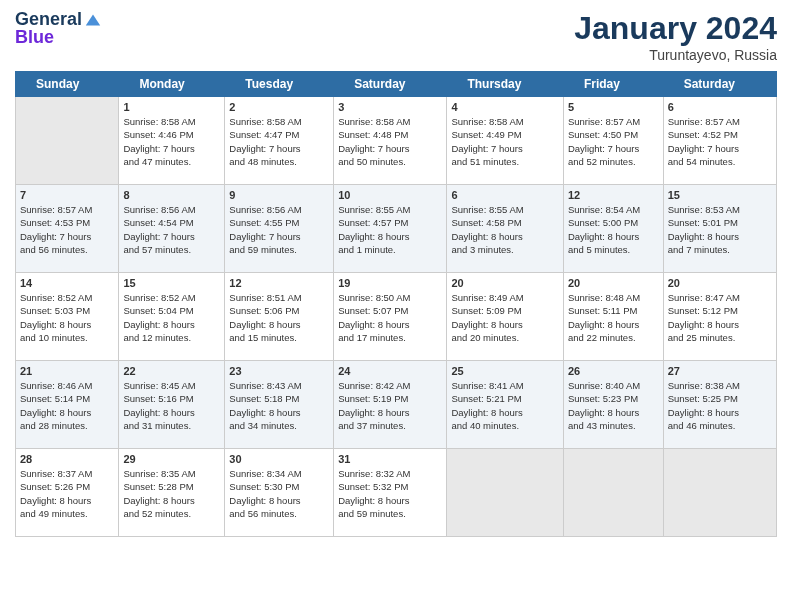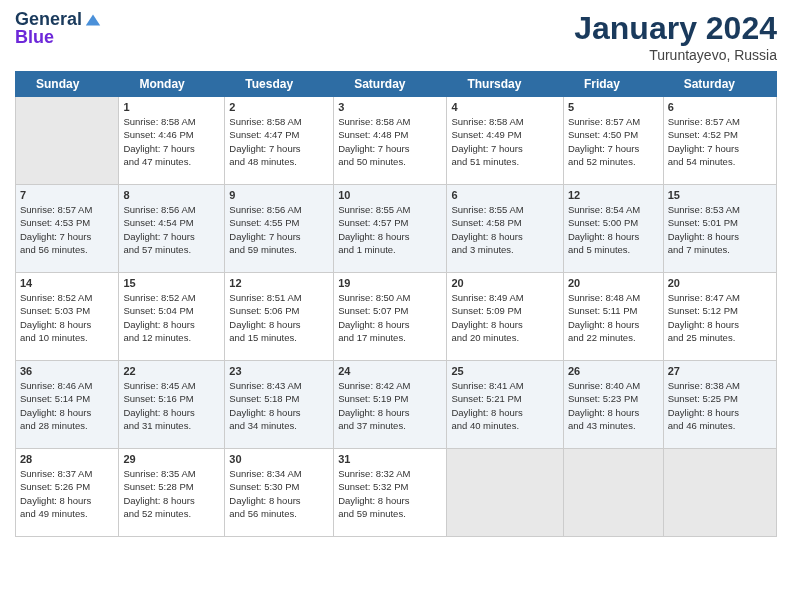--- a/index.html
+++ b/index.html
@@ -213,21 +213,21 @@
             <span class="day-num">20</span>
             <div class="day-info">Sunrise: 8:48 AM<br>Sunset: 5:11 PM<br>Daylight: 8 hours<br>and 22 minutes.</div>
           </td>
           <td>
             <span class="day-num">20</span>
             <div class="day-info">Sunrise: 8:47 AM<br>Sunset: 5:12 PM<br>Daylight: 8 hours<br>and 25 minutes.</div>
           </td>
         </tr>
         <tr>
           <td>
-            <span class="day-num">36</span>
+            <span class="day-num">21</span>
             <div class="day-info">Sunrise: 8:46 AM<br>Sunset: 5:14 PM<br>Daylight: 8 hours<br>and 28 minutes.</div>
           </td>
           <td>
             <span class="day-num">22</span>
             <div class="day-info">Sunrise: 8:45 AM<br>Sunset: 5:16 PM<br>Daylight: 8 hours<br>and 31 minutes.</div>
           </td>
           <td>
             <span class="day-num">23</span>
             <div class="day-info">Sunrise: 8:43 AM<br>Sunset: 5:18 PM<br>Daylight: 8 hours<br>and 34 minutes.</div>
           </td>

